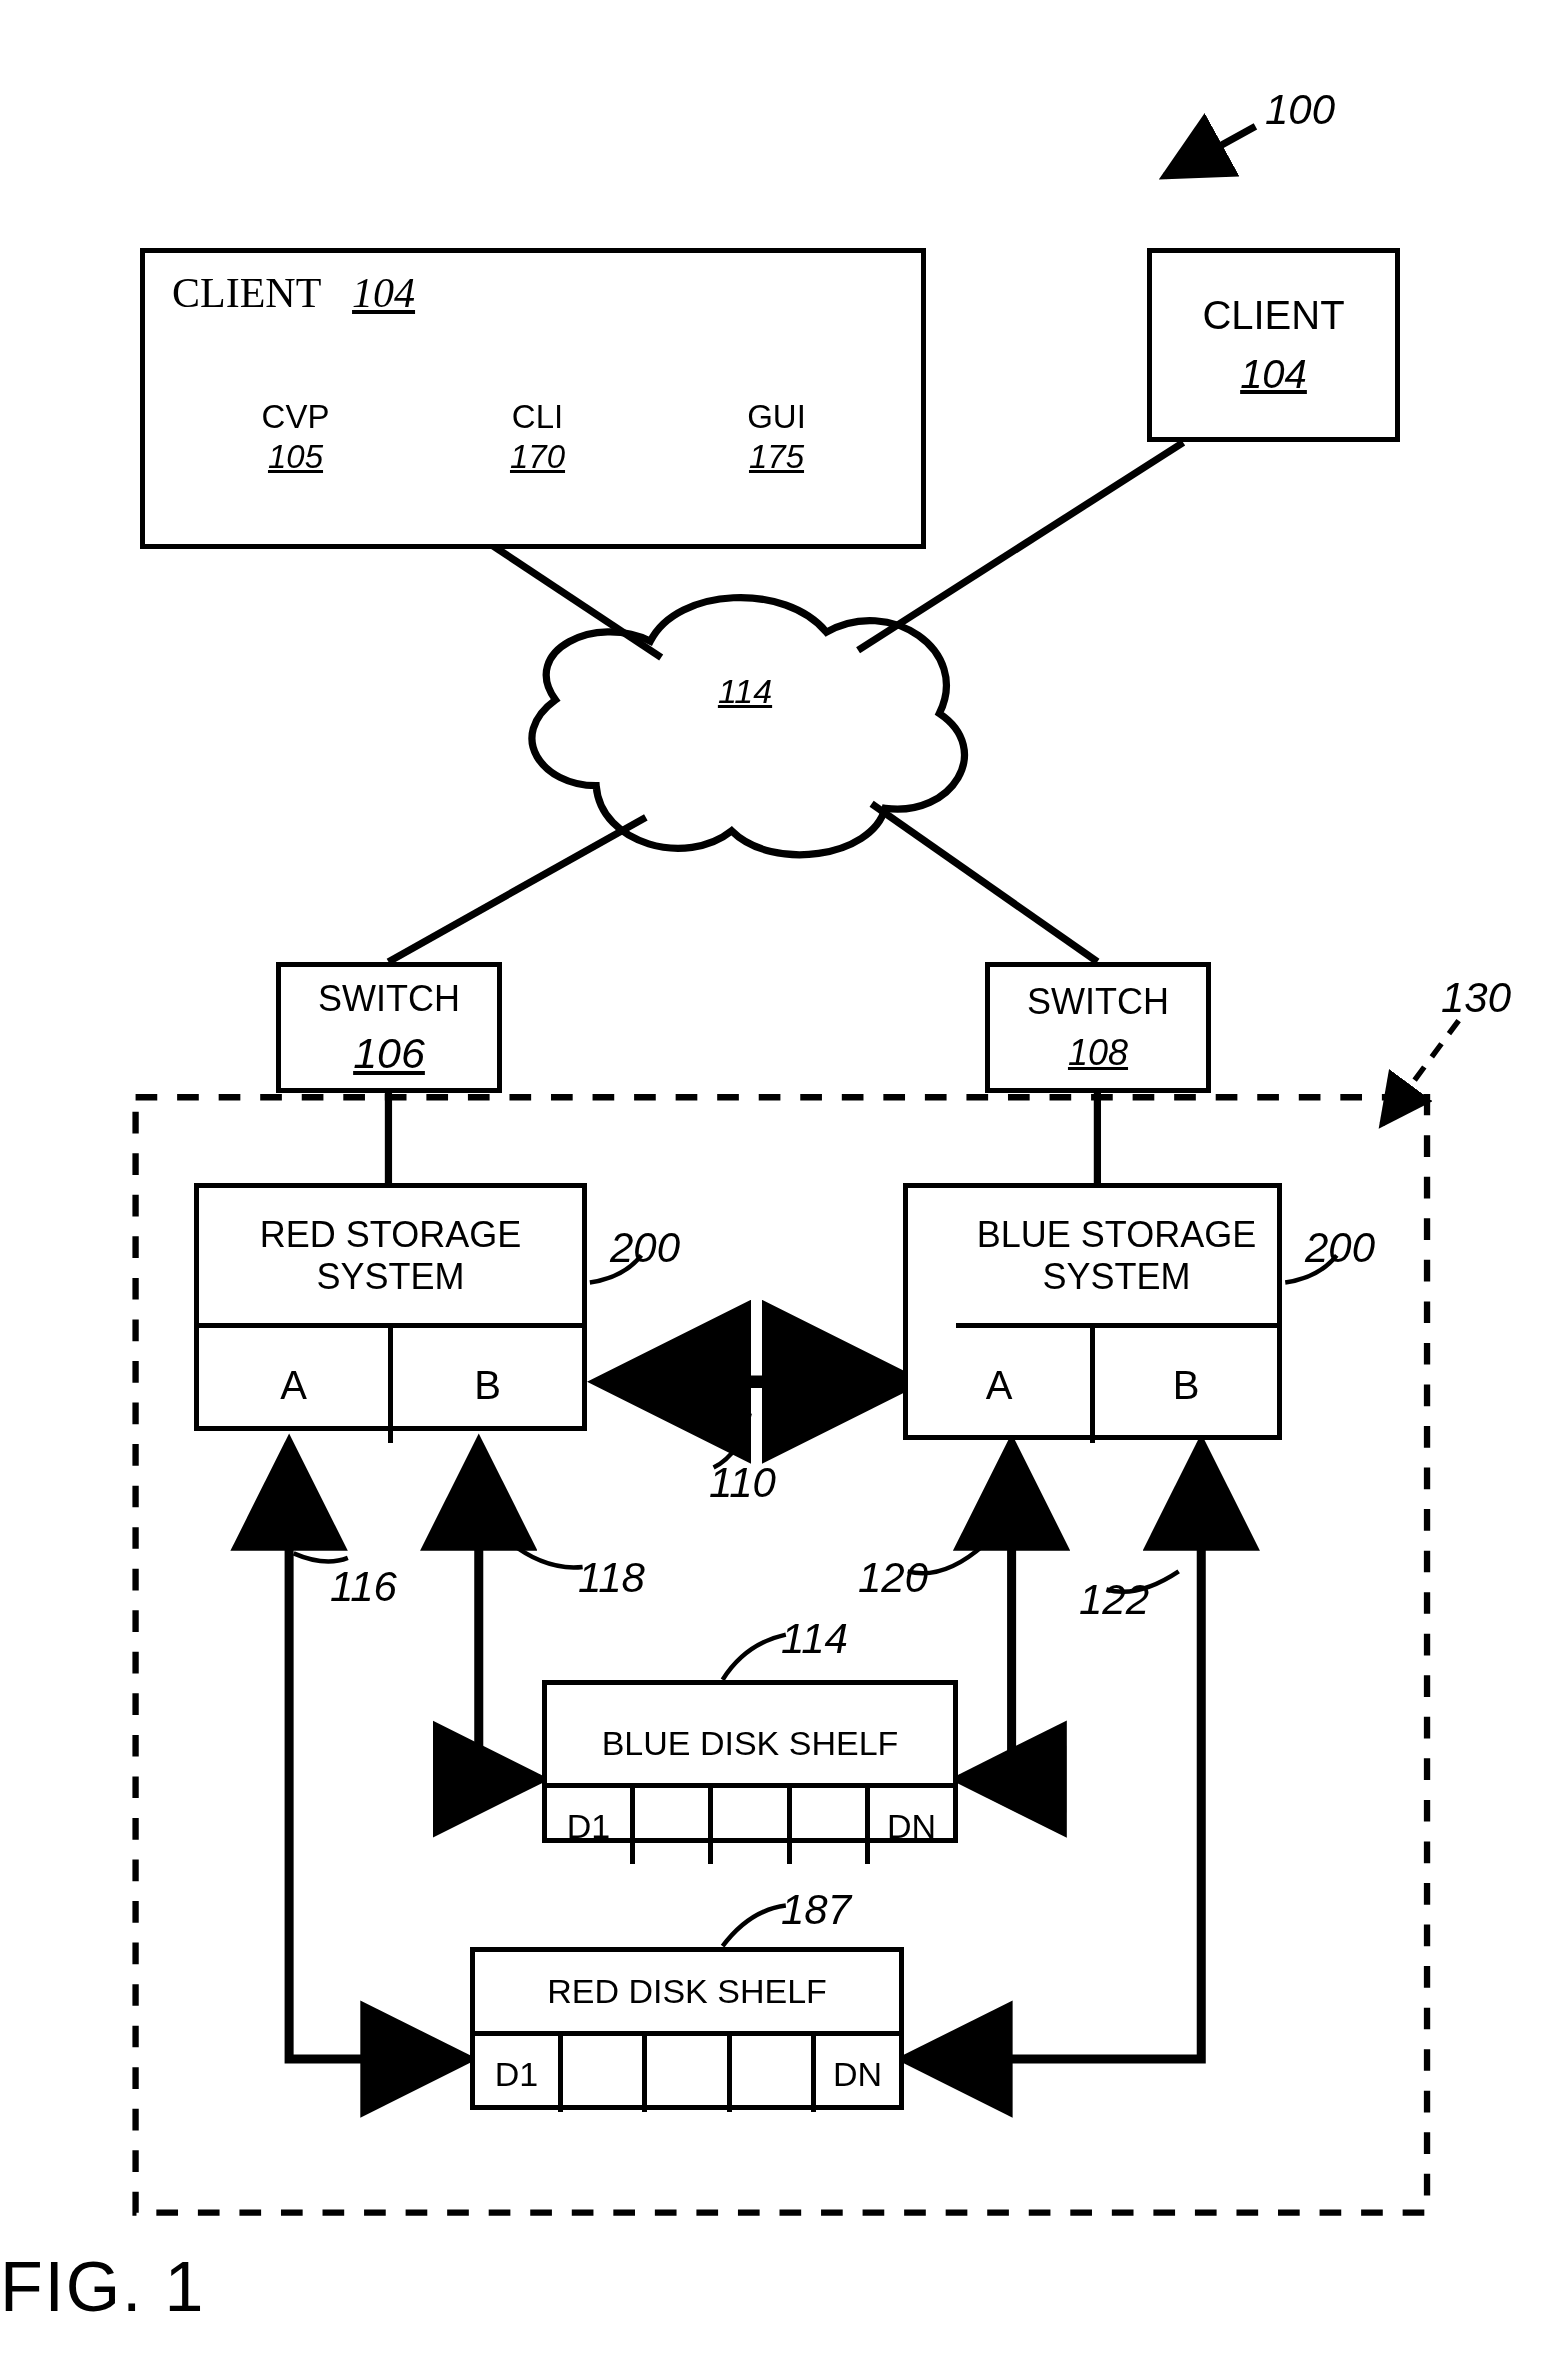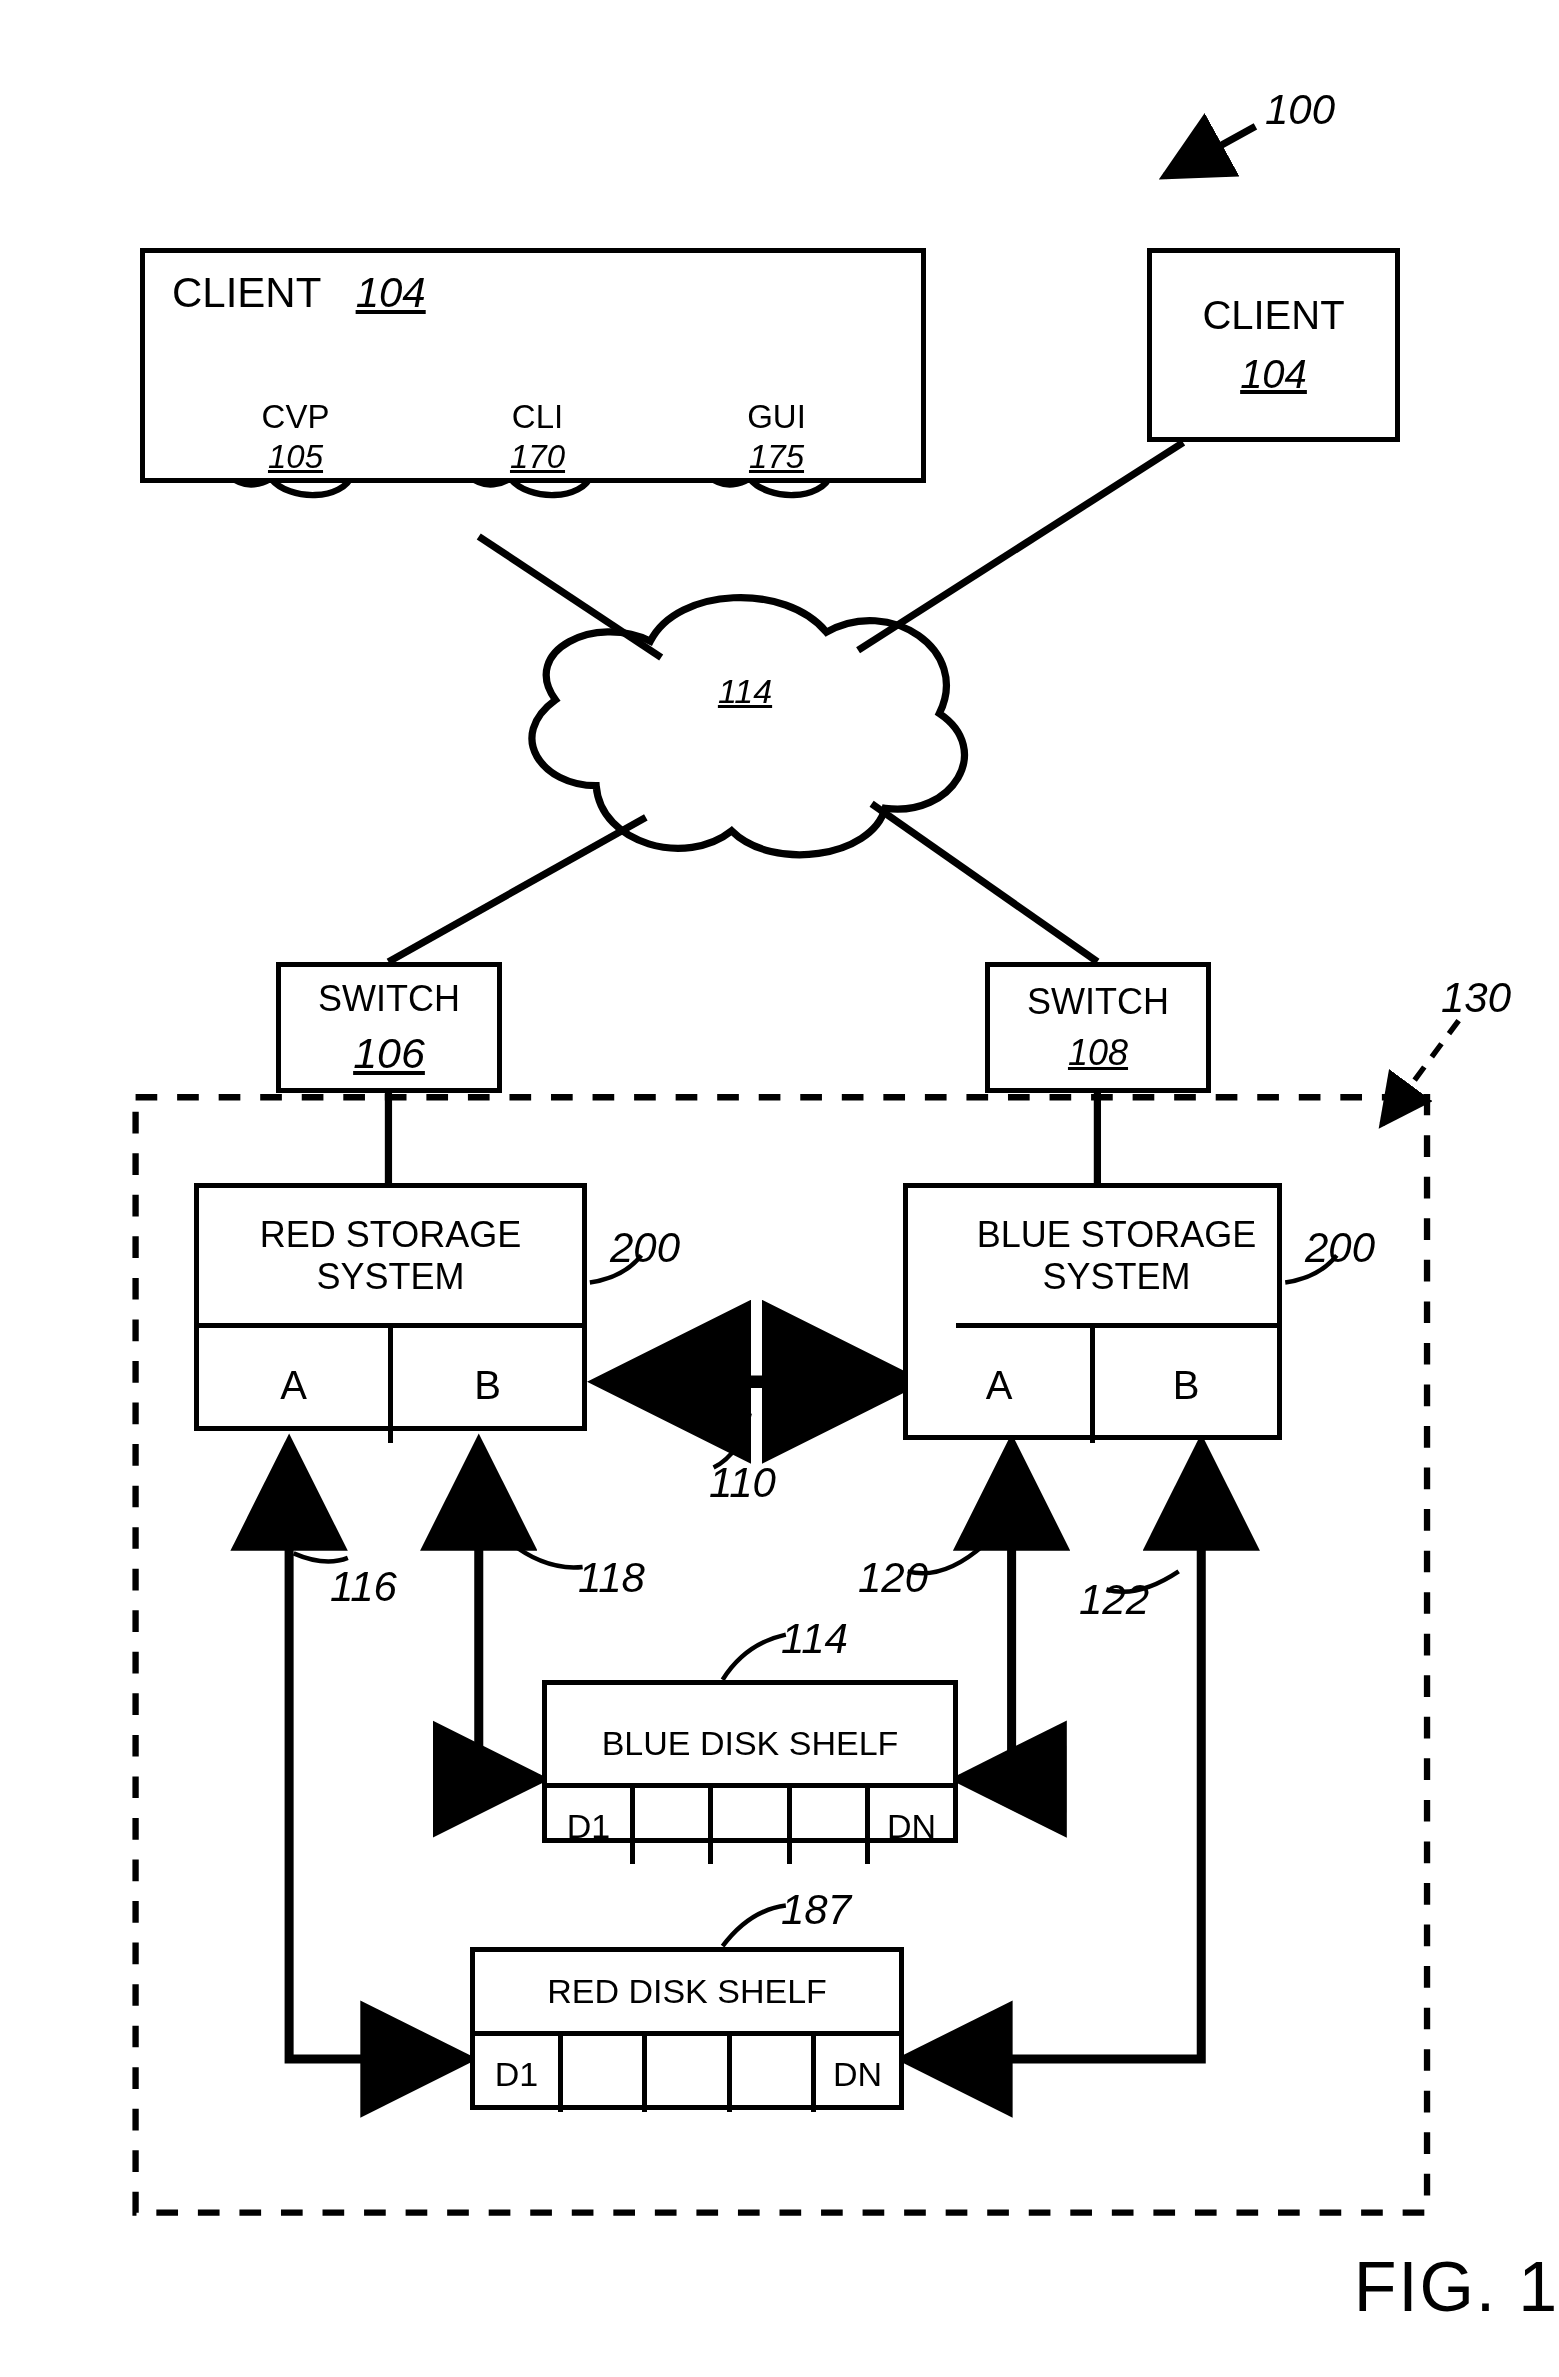--- a/index.html
+++ b/index.html
@@ -11,21 +11,21 @@
   .page {
     position: relative;
     width: 1559px;
     height: 2377px;
     background: #fff;
   }
   .fig-caption {
     position: absolute;
     left: 0;
     width: 1559px;
-    text-align: right;
+    text-align: left;
     bottom: 50px;
     font-size: 70px;
     font-weight: 400;
     letter-spacing: 1.8px;
   }
   .box {
     position: absolute;
     border: 5.4px solid #000;
     background: #fff;
     box-sizing: border-box;
@@ -145,21 +145,21 @@
   <path d="M 800 2155 Q 830 2115 870 2110" fill="none" stroke="#000" stroke-width="5"></path>
 
   <path d="M 653 1420 Q 690 1415 710 1390" fill="none" stroke="#000" stroke-width="5"></path>
   <path d="M 1423 1420 Q 1460 1415 1480 1390" fill="none" stroke="#000" stroke-width="5"></path>
 </svg>
 
 <div class="ref" style="position:absolute; left:1265px; top:86px;">100</div>
 
 <div class="ref" style="position:absolute; left:1441px; top:974px;">130</div>
 
-<div class="box" style="left:140px; top:248px; width:786px; height:235px;">
+<div class="box" style="left:140px; top:248px; width:786px; height:301px;font-family:Liberation Serif, serif;">
   <div style="position:absolute; left:27px; top:16.3px; font-size:42px;">
     <span>CLIENT</span>
     <span>&nbsp;</span>
     <span class="u i">104</span>
   </div>
 </div>
 
 <div style="position:absolute; left:246px; top:397px; width:99px;" class="cloud-label small">
   <div>CVP</div>
   <div class="u i">105</div>

